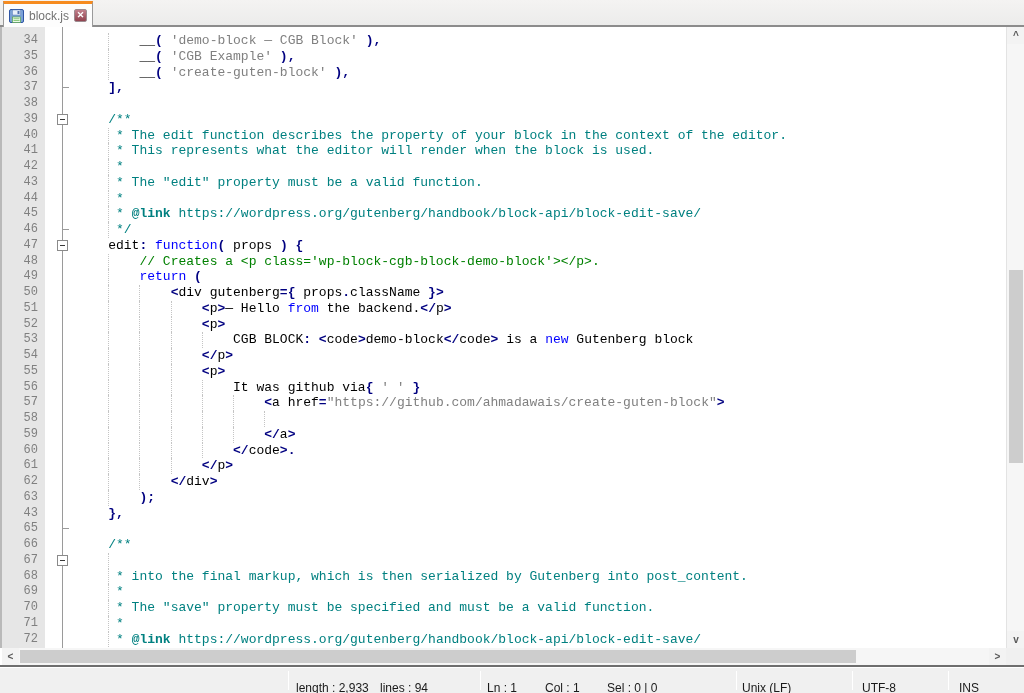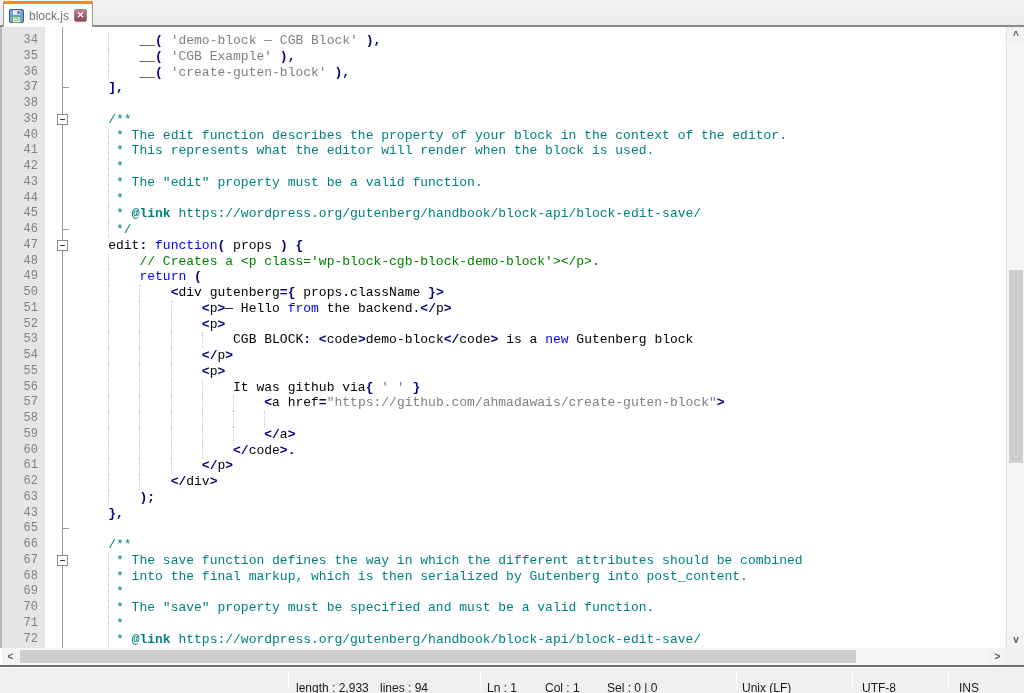--- a/index.html
+++ b/index.html
@@ -195,21 +195,21 @@
       <div class="row code-row"><i class="guide" style="left: 33.2px;"></i><i class="guide" style="left: 64.4px;"></i><i class="guide" style="left: 95.6px;"></i><i class="guide" style="left: 126.8px;"></i><i class="guide" style="left: 158px;"></i><span class="tk-t">						</span><span class="tk-o">&lt;</span><span class="tk-t">a href</span><span class="tk-o">=</span><span class="tk-s">"https://github.com/ahmadawais/create-guten-block"</span><span class="tk-o">&gt;</span></div>
       <div class="row code-row"><i class="guide" style="left: 33.2px;"></i><i class="guide" style="left: 64.4px;"></i><i class="guide" style="left: 95.6px;"></i><i class="guide" style="left: 126.8px;"></i><i class="guide" style="left: 158px;"></i><i class="guide" style="left: 189.2px;"></i></div>
       <div class="row code-row"><i class="guide" style="left: 33.2px;"></i><i class="guide" style="left: 64.4px;"></i><i class="guide" style="left: 95.6px;"></i><i class="guide" style="left: 126.8px;"></i><i class="guide" style="left: 158px;"></i><span class="tk-t">						</span><span class="tk-o">&lt;/</span><span class="tk-t">a</span><span class="tk-o">&gt;</span></div>
       <div class="row code-row"><i class="guide" style="left: 33.2px;"></i><i class="guide" style="left: 64.4px;"></i><i class="guide" style="left: 95.6px;"></i><i class="guide" style="left: 126.8px;"></i><span class="tk-t">					</span><span class="tk-o">&lt;/</span><span class="tk-t">code</span><span class="tk-o">&gt;.</span></div>
       <div class="row code-row"><i class="guide" style="left: 33.2px;"></i><i class="guide" style="left: 64.4px;"></i><i class="guide" style="left: 95.6px;"></i><span class="tk-t">				</span><span class="tk-o">&lt;/</span><span class="tk-t">p</span><span class="tk-o">&gt;</span></div>
       <div class="row code-row"><i class="guide" style="left: 33.2px;"></i><i class="guide" style="left: 64.4px;"></i><span class="tk-t">			</span><span class="tk-o">&lt;/</span><span class="tk-t">div</span><span class="tk-o">&gt;</span></div>
       <div class="row code-row"><i class="guide" style="left: 33.2px;"></i><span class="tk-t">		</span><span class="tk-o">);</span></div>
       <div class="row code-row"><span class="tk-t">	</span><span class="tk-o">},</span></div>
       <div class="row code-row"></div>
       <div class="row code-row"><span class="tk-d">	/**</span></div>
-      <div class="row code-row"><i class="guide" style="left: 33.2px;"></i><span class="tk-d">	 * The save function defines the way in which the different attributes should be combined</span></div>
+      <div class="row code-row"><i class="guide" style="left: 33.2px;"></i></div>
       <div class="row code-row"><i class="guide" style="left: 33.2px;"></i><span class="tk-d">	 * into the final markup, which is then serialized by Gutenberg into post_content.</span></div>
       <div class="row code-row"><i class="guide" style="left: 33.2px;"></i><span class="tk-d">	 *</span></div>
       <div class="row code-row"><i class="guide" style="left: 33.2px;"></i><span class="tk-d">	 * The "save" property must be specified and must be a valid function.</span></div>
       <div class="row code-row"><i class="guide" style="left: 33.2px;"></i><span class="tk-d">	 *</span></div>
       <div class="row code-row"><i class="guide" style="left: 33.2px;"></i><span class="tk-d">	 * </span><span class="tk-dk">@link</span><span class="tk-d"> https://wordpress.org/gutenberg/handbook/block-api/block-edit-save/</span></div>
     </div>
 </div>
 
 <div class="vscroll">
   <div class="sb-btn v" style="top:0">^</div>

